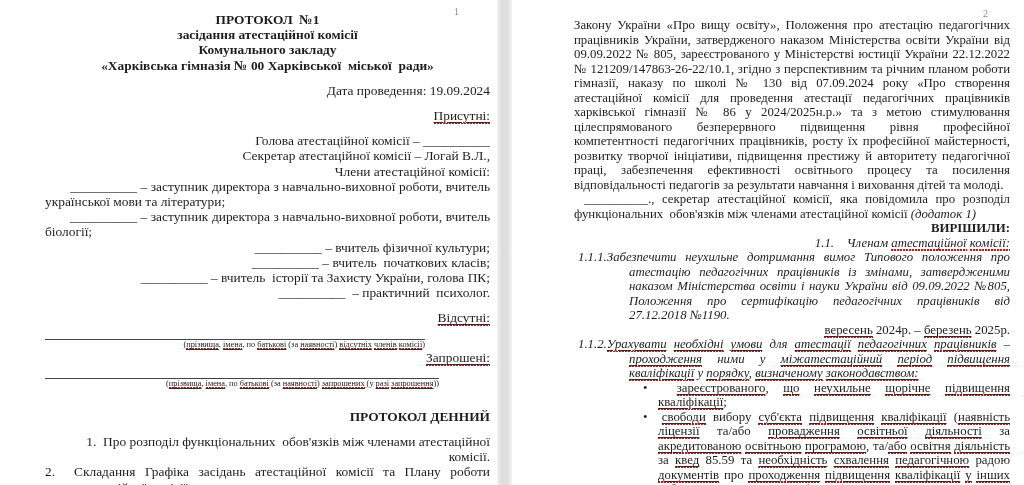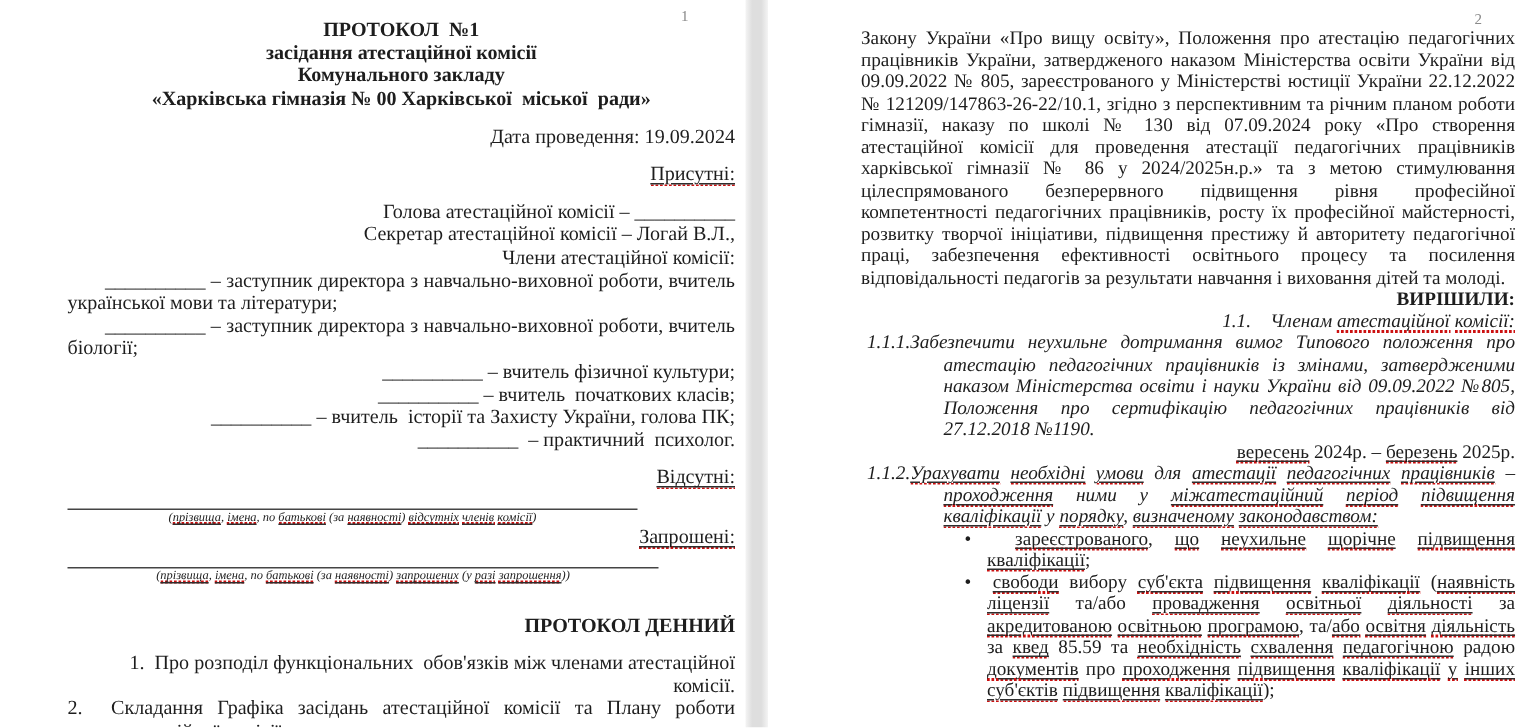--- a/index.html
+++ b/index.html
@@ -30,21 +30,21 @@
   .blank{height:10px;}
   .ind25{text-indent:25px;}
   .ind2{text-indent:10px;}
   .li{padding-left:30px;text-indent:-30px;}
   .hang-num{padding-left:55px;text-indent:-51px;font-style:italic;}
   .bullet{padding-left:84px;text-indent:-15px;}
 
   .rule{border-bottom:1px solid #444;height:11px;margin-top:2px;}
   .rule-w1{width:380px;}
   .rule-w2{width:394px;}
-  .caption{font-size:8.3px !important;line-height:10px !important;text-align:center;color:#222;font-style:italic;}
+  .caption{font-size:8.3px !important;line-height:10px !important;color:#222;}
   .cap-w1{width:380px;}
   .cap-w2{width:394px;}
   .r-i{font-style:italic;}
   .r-us{
     text-decoration:underline;
     text-decoration-thickness:1px;
     text-decoration-color:#2e2e2e;
     text-underline-offset:2px;
     background-image:linear-gradient(90deg,#cc1111 60%,rgba(0,0,0,0) 60%);
     background-size:3px 1.5px;background-repeat:repeat-x;background-position:0 100%;
@@ -95,20 +95,21 @@
       <div class="blk li j"><span>2.&nbsp; Складання Графіка засідань атестаційної комісії та Плану роботи атестаційної комісії.</span></div>
     </div>
 </div>
 
 <div class="gap-divider"></div>
 
 <div class="page" id="p2">
   <span class="pagenum">2</span>
   <div class="page-body">
       <div class="blk j"><span>Закону України «Про вищу освіту», Положення про атестацію педагогічних працівників України, затвердженого наказом Міністерства освіти України від 09.09.2022 № 805, зареєстрованого у Міністерстві юстиції України 22.12.2022 № 121209/147863-26-22/10.1, згідно з перспективним та річним планом роботи гімназії, наказу по школі № 130 від 07.09.2024 року «Про створення атестаційної комісії для проведення атестації педагогічних працівників харківської гімназії № 86 у 2024/2025н.р.» та з метою стимулювання цілеспрямованого безперервного підвищення рівня професійної компетентності педагогічних працівників, росту їх професійної майстерності, розвитку творчої ініціативи, підвищення престижу й авторитету педагогічної праці, забезпечення ефективності освітнього процесу та посилення відповідальності педагогів за результати навчання і виховання дітей та молоді.</span></div>
+      <div class="blk j ind2"><span>__________., секретар атестаційної комісії, яка повідомила про розподіл функціональних &nbsp;обов'язків між членами атестаційної комісії </span><span class="r-i">(додаток 1)</span></div>
       <div class="blk b"><span>ВИРІШИЛИ:</span></div>
       <div class="blk hang-num"><span>1.1.&nbsp;&nbsp;&nbsp;&nbsp;Членам </span><span class="r-sq">атестаційної</span><span> </span><span class="r-sq">комісії:</span></div>
       <div class="blk hang-num j"><span>1.1.1.Забезпечити неухильне дотримання вимог Типового положення про атестацію педагогічних працівників із змінами, затвердженими наказом Міністерства освіти і науки України від 09.09.2022 №805, Положення про сертифікацію педагогічних працівників від 27.12.2018 №1190.</span></div>
       <div class="blk right"><span class="r-us">вересень</span><span> 2024р. – </span><span class="r-us">березень</span><span> 2025р.</span></div>
       <div class="blk hang-num j"><span>1.1.2.</span><span class="r-us">Урахувати</span><span> </span><span class="r-us">необхідні</span><span> </span><span class="r-us">умови</span><span> для </span><span class="r-us">атестації</span><span> </span><span class="r-us">педагогічних</span><span> </span><span class="r-us">працівників</span><span> – </span><span class="r-us">проходження</span><span> ними у </span><span class="r-us">міжатестаційний</span><span> </span><span class="r-us">період</span><span> </span><span class="r-us">підвищення</span><span> </span><span class="r-us">кваліфікації</span><span> у </span><span class="r-us">порядку</span><span>, </span><span class="r-us">визначеному</span><span> </span><span class="r-us">законодавством:</span></div>
       <div class="blk bullet j"><span>•&nbsp;&nbsp;</span><span class="r-us">зареєстрованого</span><span>, </span><span class="r-us">що</span><span> </span><span class="r-us">неухильне</span><span> </span><span class="r-us">щорічне</span><span> </span><span class="r-us">підвищення</span><span> </span><span class="r-us">кваліфікації</span><span>;</span></div>
       <div class="blk bullet j"><span>•&nbsp;&nbsp;</span><span class="r-us">свободи</span><span> вибору </span><span class="r-us">суб'єкта</span><span> </span><span class="r-us">підвищення</span><span> </span><span class="r-us">кваліфікації</span><span> (</span><span class="r-us">наявність</span><span> </span><span class="r-us">ліцензії</span><span> та/або </span><span class="r-us">провадження</span><span> </span><span class="r-us">освітньої</span><span> </span><span class="r-us">діяльності</span><span> за </span><span class="r-us">акредитованою</span><span> </span><span class="r-us">освітньою</span><span> </span><span class="r-us">програмою</span><span>, та/</span><span class="r-us">або</span><span> </span><span class="r-us">освітня</span><span> </span><span class="r-us">діяльність</span><span> за </span><span class="r-us">квед</span><span> 85.59 та </span><span class="r-us">необхідність</span><span> </span><span class="r-us">схвалення</span><span> </span><span class="r-us">педагогічною</span><span> радою </span><span class="r-us">документів</span><span> про </span><span class="r-us">проходження</span><span> </span><span class="r-us">підвищення</span><span> </span><span class="r-us">кваліфікації</span><span> </span><span class="r-us">у</span><span> </span><span class="r-us">інших</span><span> </span><span class="r-us">суб'єктів</span><span> </span><span class="r-us">підвищення</span><span> </span><span class="r-us">кваліфікації</span><span>);</span></div>
     </div>
 </div>
 

